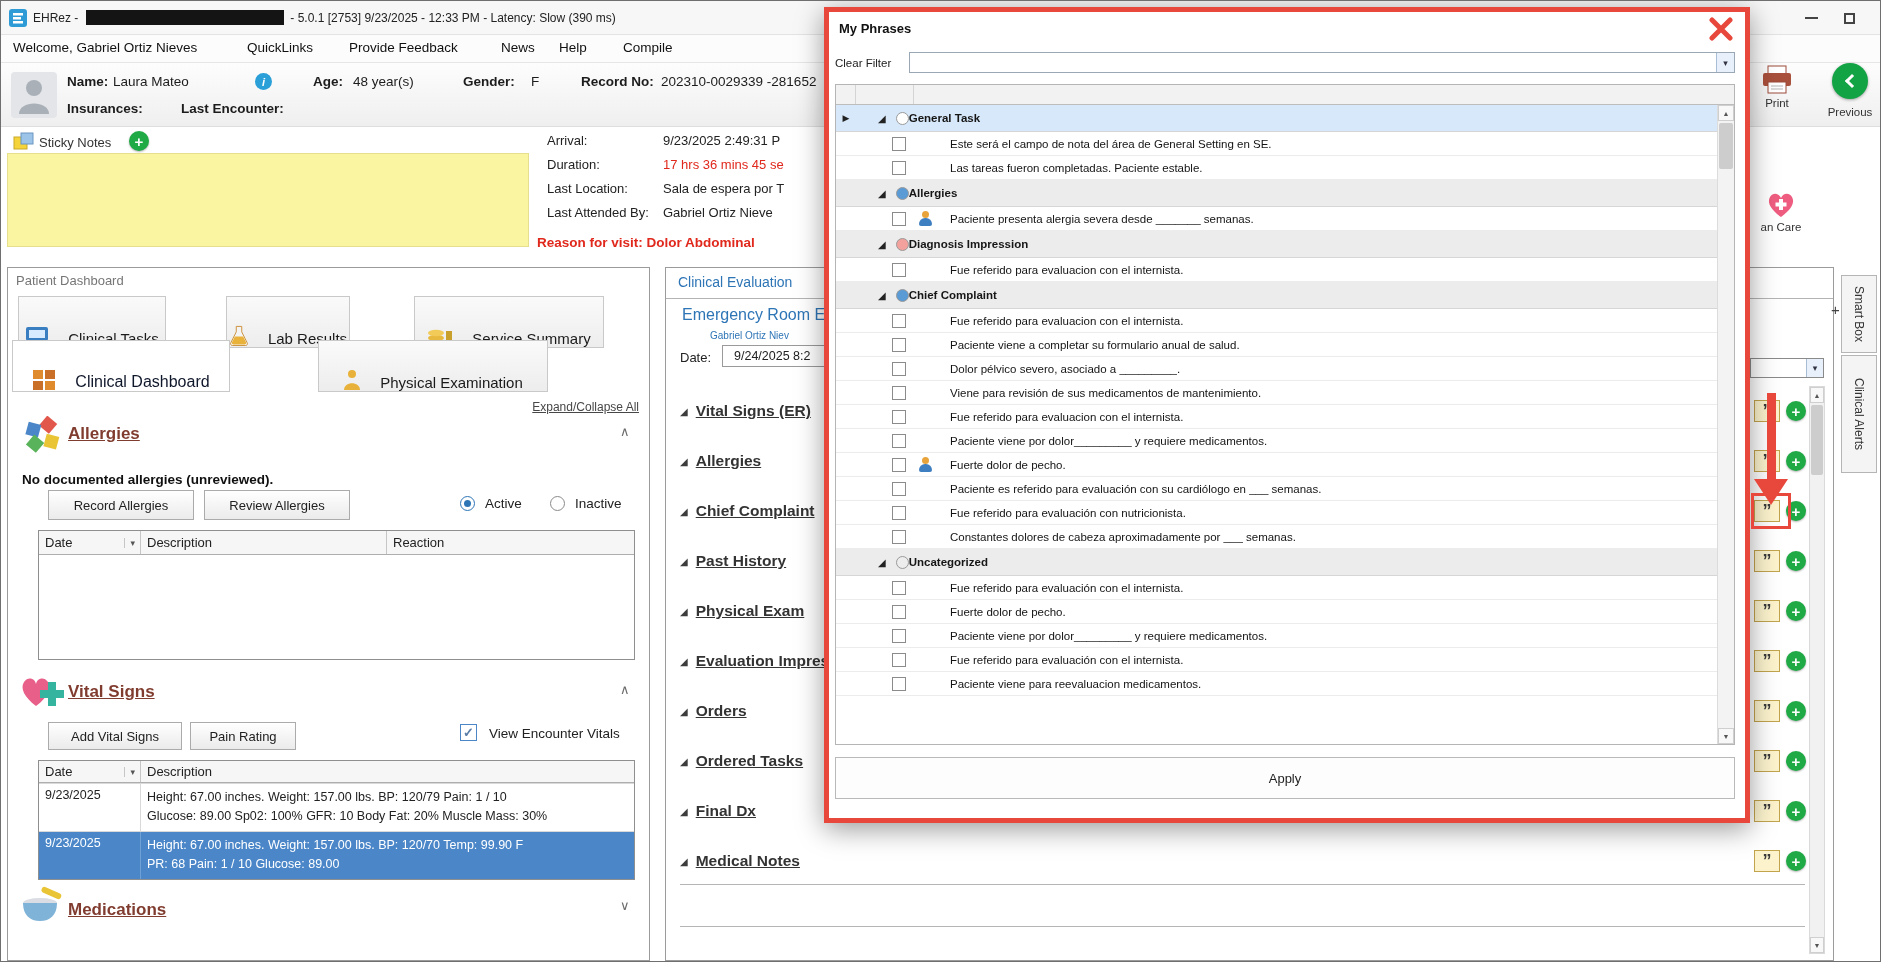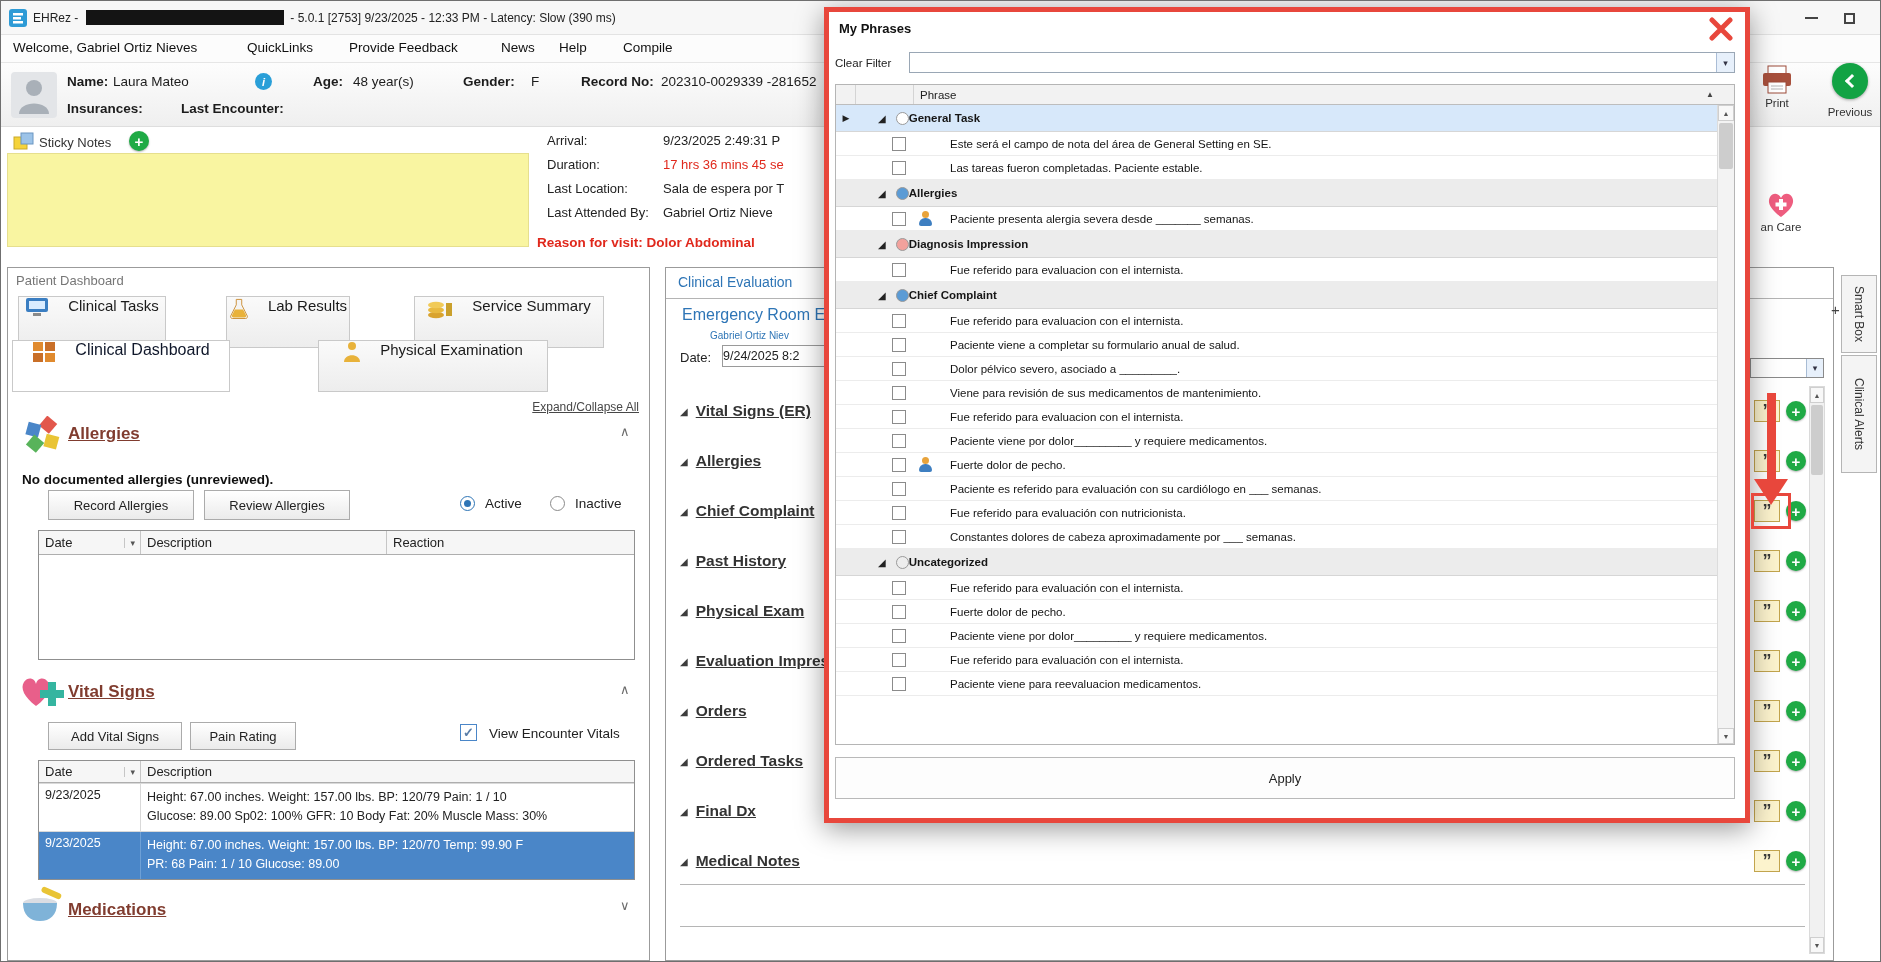--- a/index.html
+++ b/index.html
@@ -40,21 +40,21 @@
   .toolbtn{position:absolute;text-align:center;font-size:11.5px;color:#333;cursor:pointer}
   .prev-circle{width:36px;height:36px;border-radius:50%;background:#12a344;box-shadow:0 1px 3px rgba(0,0,0,.35);display:flex;align-items:center;justify-content:center;margin:0 auto}
   .prev-chev{width:10px;height:10px;border-left:3px solid #fff;border-bottom:3px solid #fff;transform:rotate(45deg);margin-left:4px}
 
   
   .panel{position:absolute;background:#fff;border:1px solid #9b9b9b}
   #dash{left:6px;top:266px;width:643px;height:694px}
   #eval{left:664px;top:266px;width:1169px;height:694px}
   .panel-title{position:absolute;left:8px;top:5px;font-size:13px;color:#767676}
 
-  .tab{position:absolute;height:52px;display:flex;align-items:flex-start;justify-content:center;gap:19px;border:1px solid #c9c9c9;background:linear-gradient(#fafafa,#ededed);font-size:15px;color:#1a1a1a;cursor:pointer;white-space:nowrap}
+  .tab{position:absolute;height:52px;display:flex;align-items:flex-end;justify-content:center;gap:19px;border:1px solid #c9c9c9;background:linear-gradient(#fafafa,#ededed);font-size:15px;color:#1a1a1a;cursor:pointer;white-space:nowrap}
   .tab.sel{background:#fff;color:#0f172a;font-size:16px}
 
   .link{font-size:12px;color:#474747;text-decoration:underline;cursor:pointer}
   .sec-title{font-size:17px;font-weight:bold;color:#803c2f;text-decoration:underline;cursor:pointer;white-space:nowrap}
   .chev{position:absolute;font-size:13px;color:#6b6b6b;cursor:pointer}
   .status-line{position:absolute;left:14px;top:204px;font-size:13.5px;font-weight:bold;color:#101010}
   .btn{position:absolute;height:30px;border:1px solid #ababab;background:linear-gradient(#ffffff,#ebebeb);font-size:13px;color:#222;display:flex;align-items:center;justify-content:center;cursor:pointer;white-space:nowrap}
   .radio{width:15px;height:15px;border-radius:50%;border:1px solid #8a8a8a;background:#fff;display:inline-block;position:relative;cursor:pointer}
   .radio.on{border-color:#2e75b6}
   .radio.on::after{content:"";position:absolute;left:3px;top:3px;width:7px;height:7px;border-radius:50%;background:#2e75b6}
@@ -71,21 +71,21 @@
   .vrow.selected{background:#4a86c8;color:#fff}
   .vrow.selected .vdate{border-right-color:#6ea0d6}
   .vcheck{width:17px;height:17px;border:1px solid #4a86c8;background:#fff;color:#5a7ea8;font-size:13px;font-weight:bold;display:flex;align-items:center;justify-content:center;cursor:pointer}
 
   
   .eval-tab{position:absolute;left:12px;top:6px;font-size:14px;color:#2e75b6;cursor:pointer}
   .eval-line{position:absolute;left:0;top:30px;width:100%;height:1px;background:#b4b4b4}
   .note-title{position:absolute;left:16px;top:38px;font-size:16px;color:#2e75b6;white-space:nowrap}
   .note-author{position:absolute;left:44px;top:62px;font-size:10px;color:#2e75b6;white-space:nowrap}
   .date-label{position:absolute;left:14px;top:82px;font-size:13px;color:#222}
-  .edate{position:absolute;left:56px;top:77px;width:110px;height:22px;border:1px solid #9a9a9a;font-size:12.5px;padding:0 0;font-family:inherit;color:#222}
+  .edate{position:absolute;left:56px;top:77px;width:110px;height:22px;border:1px solid #9a9a9a;font-size:12.5px;padding:0 11px;font-family:inherit;color:#222}
   .eval-sections{position:absolute;left:0;top:118px;right:0}
   .erow{height:50px;display:flex;align-items:center;padding:0 27px 0 14px}
   .etri{font-size:10px;color:#3c3c3c;margin-right:8px}
   .etitle{font-size:15.5px;font-weight:bold;color:#333;text-decoration:underline;cursor:pointer;white-space:nowrap}
   .espace{flex:1}
   .quote-btn{width:26px;height:22px;background:#fcf3cd;border:1px solid #c2a44d;display:flex;align-items:flex-start;justify-content:center;cursor:pointer;overflow:hidden;flex:none}
   .qglyph{font-size:18px;font-weight:bold;color:#3a3a3a;line-height:20px}
   .eplus{margin-left:6px;flex:none}
   .hline{position:absolute;left:14px;right:28px;height:1px;background:#b5b5b5}
   .escroll{position:absolute;right:8px;top:118px;bottom:6px;width:16px;background:#f1f1f1;border:1px solid #dadada}
@@ -511,24 +511,20 @@
     <span class="flabel">Clear Filter</span>
     <div class="fcombo">
       <input style="">
       <span class="fcarrow">▾</span>
     </div>
 
     <div class="ptable">
       <div class="ph-head">
         <div class="hc1"></div>
         <div class="hc2"></div>
-        <div class="hc3">
-          <span>Phrase</span>
-          <span class="hsort">▲</span>
-        </div>
       </div>
       <div class="pbody">
   <div class="grow grow-sel">
     <span class="selcol">▶</span>
     <span class="gtri">◢</span>
     <span class="gdot" style="background: rgb(255, 255, 255);"></span>
     <span class="gname">General Task</span>
   </div>
 
   <div class="prow">

